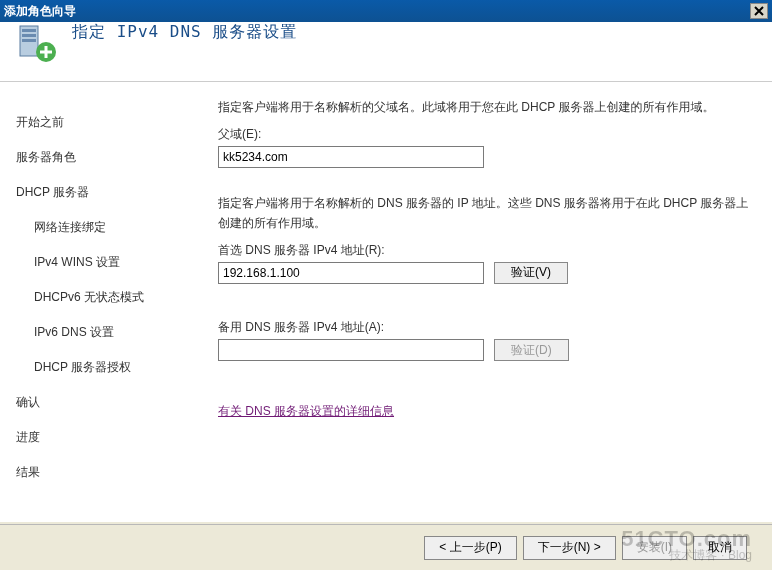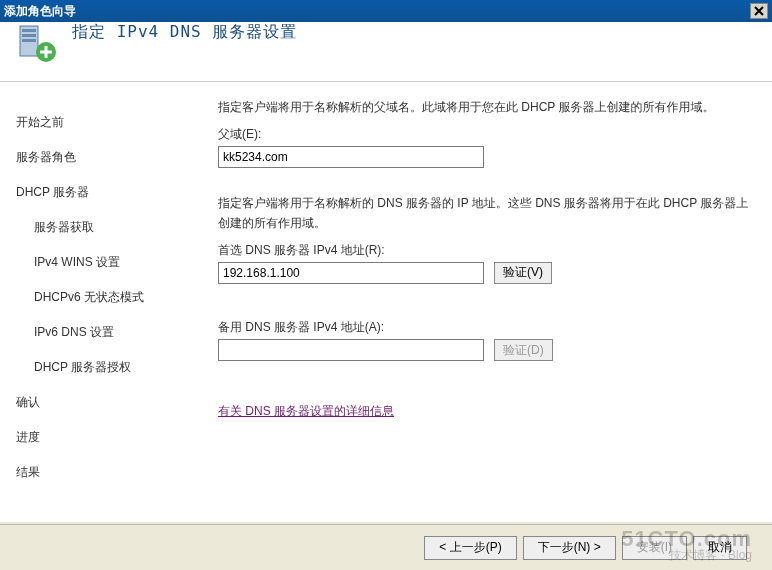--- a/index.html
+++ b/index.html
@@ -13,21 +13,21 @@
 .content { display: flex; height: 440px; background: #fff; }
 .sidebar { width: 200px; background: #fff; padding: 18px 0 0 0; }
 .sidebar-item { padding: 4px 0 4px 16px; color: #333; cursor: pointer; font-size: 12px; margin-top: 10px; }
 .sidebar-sub { padding-left: 34px; }
 .sidebar-selected { background: #3c5b84; color: #fff; }
 .main { flex: 1; padding: 16px 22px 0 18px; color: #333; line-height: 1.6; }
 .main p { margin-bottom: 8px; }
 .form-label { margin-top: 8px; margin-bottom: 2px; display: block; }
 .text-input { width: 266px; height: 22px; border: 1px solid #7a7a7a; padding: 2px 4px; font-family: Tahoma, sans-serif; font-size: 12px; background: #fff; }
 .row-inline { display: flex; align-items: center; gap: 10px; }
-.btn-small { height: 22px; padding: 0 8px; background: #efefef; border: 1px solid #888; cursor: pointer; font-size: 12px; font-family: inherit; }
+.btn-small { height: 22px; padding: 0 16px; background: #efefef; border: 1px solid #888; cursor: pointer; font-size: 12px; font-family: inherit; }
 .btn-small:disabled { color: #999; cursor: default; }
 .link { color: #701a75; text-decoration: underline; cursor: pointer; margin-top: 41px; display: inline-block; }
 .buttonbar { position: absolute; bottom: 0; left: 0; right: 0; height: 46px; background: #ece9d8; border-top: 1px solid #b8b8b8; display: flex; align-items: center; justify-content: flex-end; padding-right: 25px; gap: 6px; }
 .btn-nav { height: 24px; padding: 0 14px; background: #efefef; border: 1px solid #888; cursor: pointer; font-size: 12px; font-family: inherit; }
 .btn-nav:disabled { color: #999; }
 .watermark { position: absolute; right: 20px; bottom: 18px; color: rgba(0,0,0,0.22); font-size: 22px; font-weight: bold; font-family: Arial, sans-serif; pointer-events: none; letter-spacing: 1px; }
 .watermark-sub { position: absolute; right: 20px; bottom: 6px; color: rgba(0,0,0,0.22); font-size: 12px; pointer-events: none; }
 .section-gap { height: 26px; }
 </style>
 </head>
@@ -54,21 +54,21 @@
     </svg>
   </div>
   <div class="header-title">指定 IPv4 DNS 服务器设置</div>
 </div>
 
 <div class="content">
   <div class="sidebar">
     <div class="sidebar-item">开始之前</div>
     <div class="sidebar-item">服务器角色</div>
     <div class="sidebar-item">DHCP 服务器</div>
-    <div class="sidebar-item sidebar-sub">服务器获取</div>
+    <div class="sidebar-item sidebar-sub">网络连接绑定</div>
     <div class="sidebar-item sidebar-sub">IPv4 WINS 设置</div>
     <div class="sidebar-item sidebar-sub">DHCPv6 无状态模式</div>
     <div class="sidebar-item sidebar-sub">IPv6 DNS 设置</div>
     <div class="sidebar-item sidebar-sub">DHCP 服务器授权</div>
     <div class="sidebar-item">确认</div>
     <div class="sidebar-item">进度</div>
     <div class="sidebar-item">结果</div>
   </div>
 
   <div class="main">

